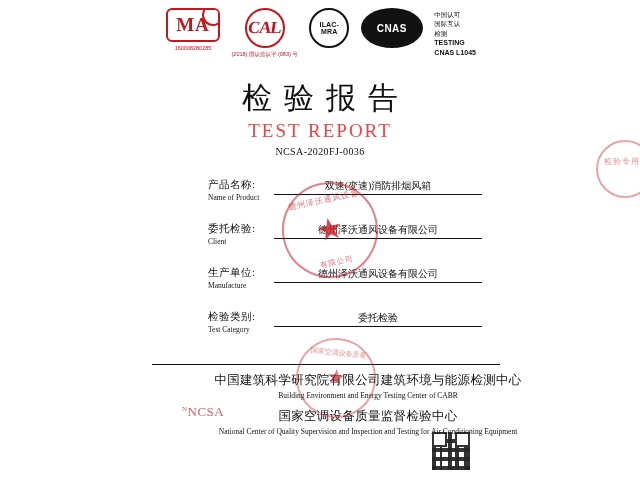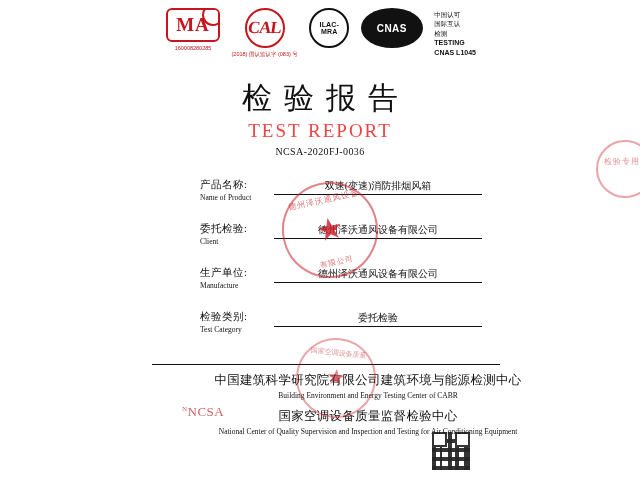--- a/index.html
+++ b/index.html
@@ -180,21 +180,21 @@
     top: 178px;
     left: 196px;
     width: 260px;
   }
   .field {
     position: relative;
     height: 44px;
   }
   .field-labels {
     position: absolute;
-    left: 4px;
+    left: 12px;
     top: 0;
     width: 72px;
   }
   .label-cn {
     font-size: 10.5px;
     letter-spacing: 0.5px;
     color: #111;
     white-space: nowrap;
   }
   .label-en {

